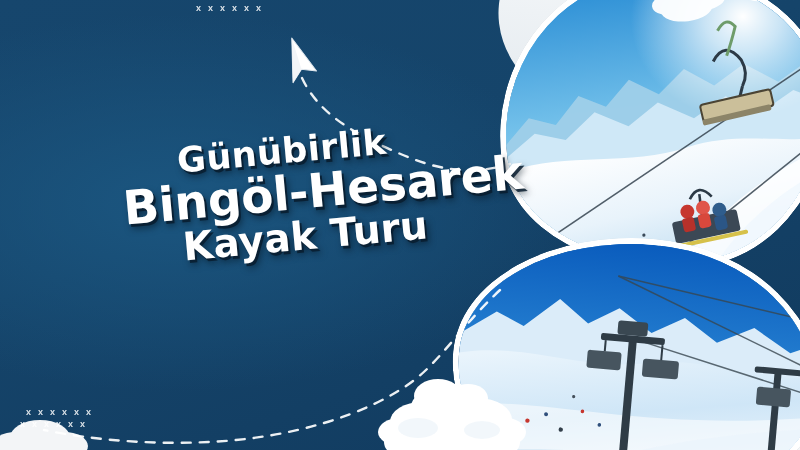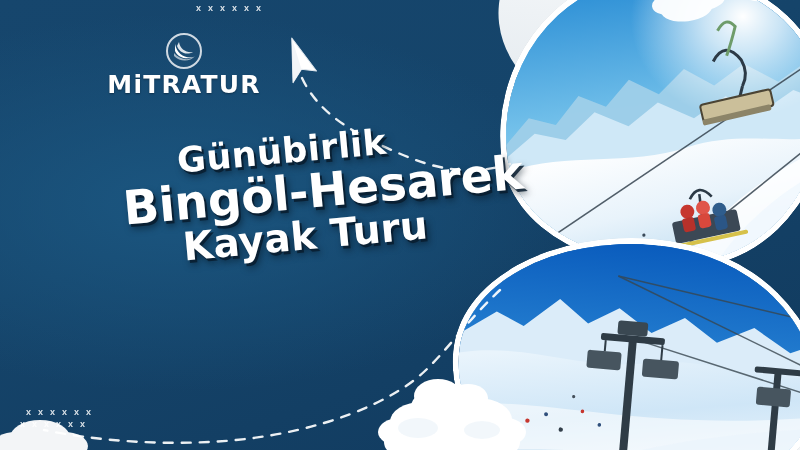--- a/index.html
+++ b/index.html
@@ -350,32 +350,20 @@
   </div>
   <div class="xrow" id="xbl2">
     <span>x</span>
     <span>x</span>
     <span>x</span>
     <span>x</span>
     <span>x</span>
     <span>x</span>
   </div>
 
-  <div id="logo">
-    <div id="logo-mark">
-      <svg width="32" height="32" viewBox="0 0 32 32">
-        <path d="M7,9 C9,19 17,24 26,22 C19,25 10,23 7,16 Z" fill="#ffffff"></path>
-        <path d="M11,7 C12,14 18,18 25,17 C18,21 11,17 9,11 Z" fill="#ffffff" opacity=".85"></path>
-        <path d="M6,18 C12,25 21,26 27,21 C22,27 12,27 6,21 Z" fill="#ffffff" opacity=".6"></path>
-      </svg>
-    </div>
-    <div id="logo-word">
-      <span>MiTRATUR</span>
-    </div>
-  </div>
 
   <div id="headline">
     <span class="l1">Günübirlik</span>
     <span class="l2">Bingöl-Hesarek</span>
     <span class="l3">Kayak Turu</span>
   </div>
 
 </div>
 
 </body></html>

